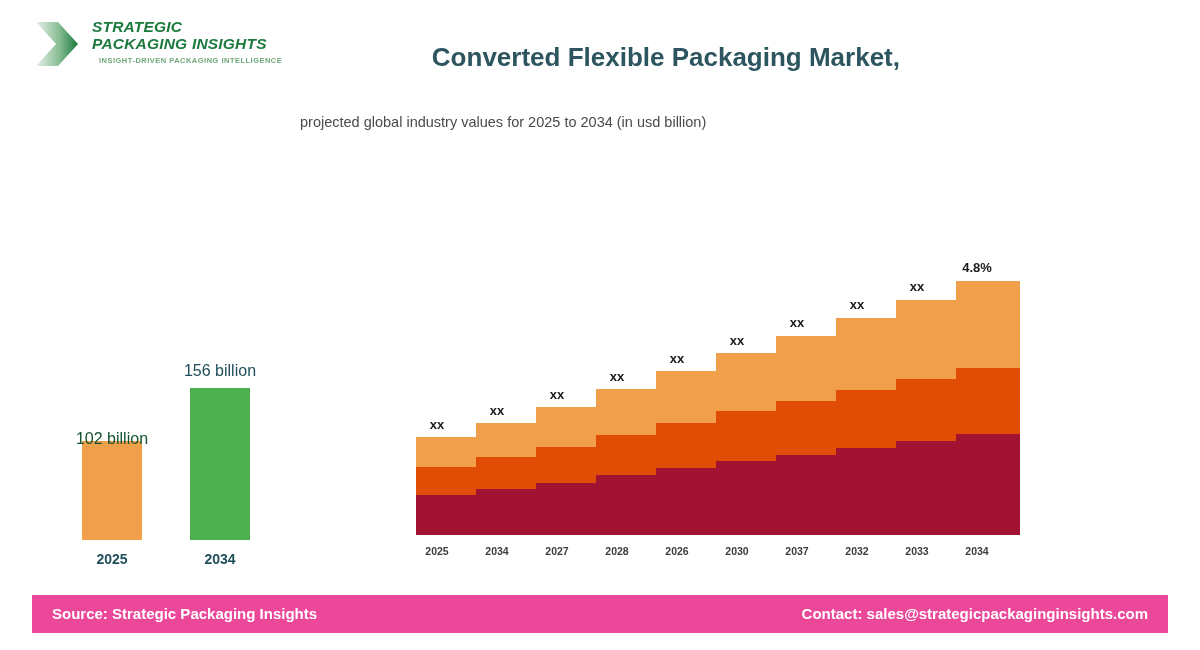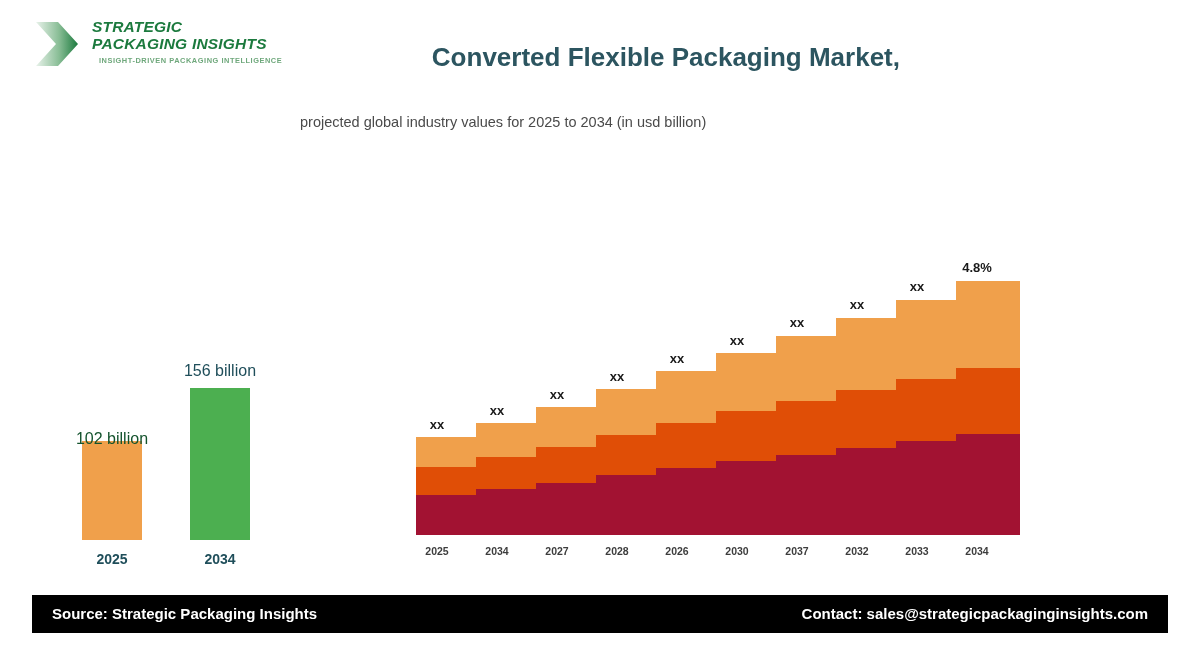--- a/index.html
+++ b/index.html
@@ -65,21 +65,21 @@
     font-size:13px;font-weight:bold;color:#1A1A1A;white-space:nowrap;
   }
   .slab{
     position:absolute;bottom:-22px;width:42px;text-align:center;
     font-size:10.5px;font-weight:bold;color:#3D3D3D;
   }
 
   
   .footer{
     position:absolute;left:32px;top:595px;width:1136px;height:38px;
-    background:#000000;color:#ffffff;
+    background:#ec4899;color:#ffffff;
   }
   .foot-src{
     position:absolute;left:20px;top:0;height:38px;line-height:38px;
     font-size:15px;font-weight:bold;white-space:nowrap;
   }
   .foot-con{
     position:absolute;right:20px;top:0;height:38px;line-height:38px;
     font-size:15px;font-weight:bold;white-space:nowrap;
   }
 </style>

